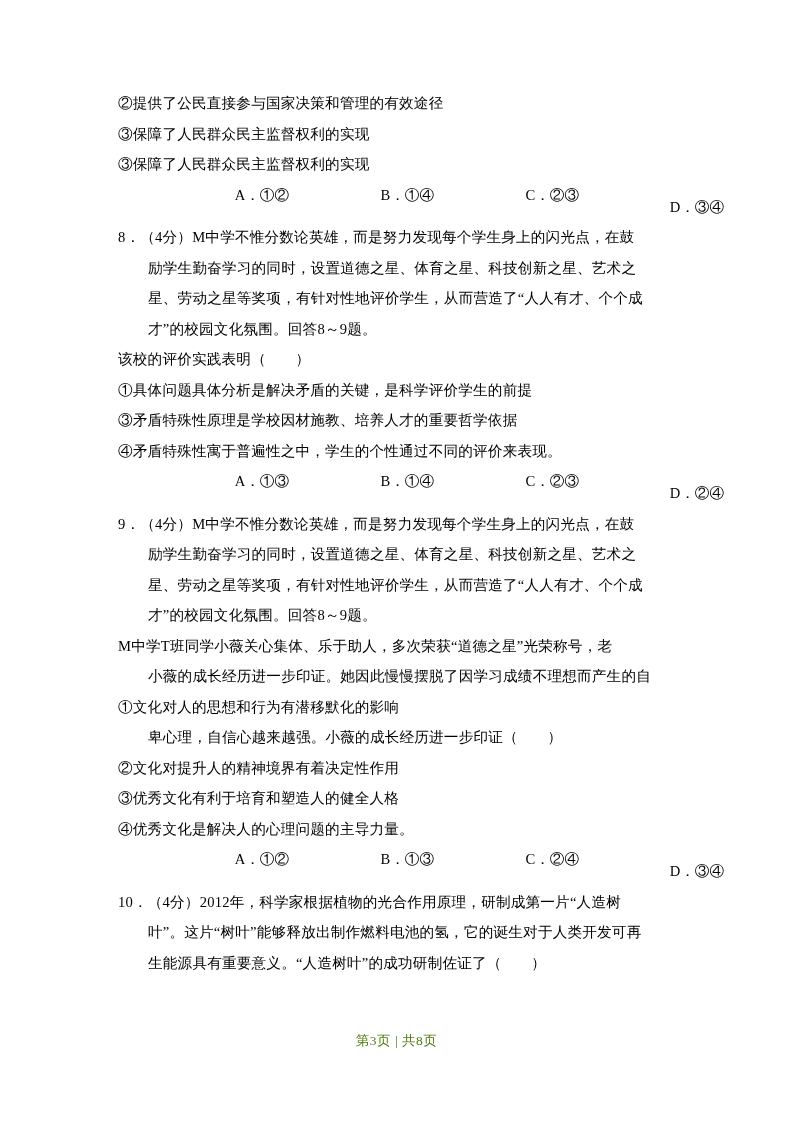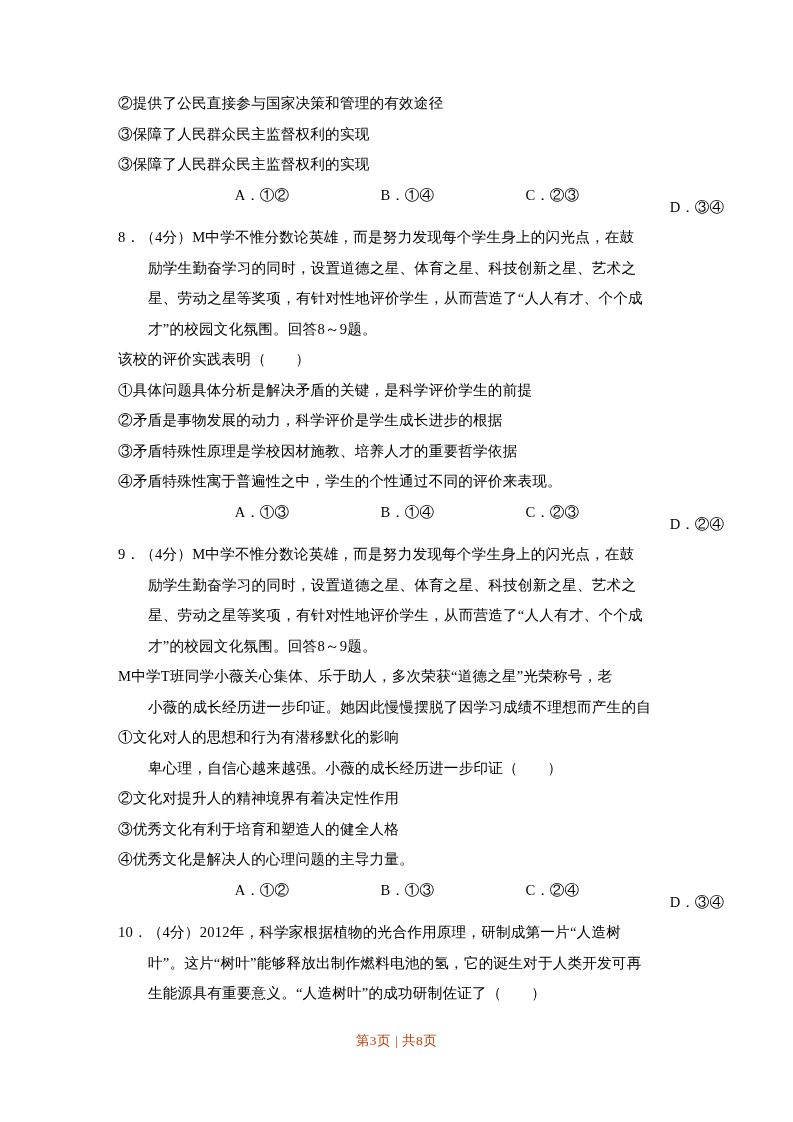--- a/index.html
+++ b/index.html
@@ -49,21 +49,21 @@
   .opts .o:last-child { flex: 0 0 auto; margin-top: 12px; }
   .q-block { margin: 0; }
   .footer {
     position: absolute;
     left: 0;
     top: 1032px;
     width: 793px;
     text-align: center;
     font-size: 13.5px;
     font-family: "Liberation Serif", "DejaVu Serif", serif;
-    color: #c2410c;
+    color: #4d7c0f;
     letter-spacing: 0.5px;
   }
 </style>
 </head>
 <body>
 
 <div class="page">
 
   <div class="q-block">
     <div class="line indent1">②提供了公民直接参与国家决策和管理的有效途径</div>
@@ -77,21 +77,20 @@
     </div>
   </div>
 
   <div class="q-block">
     <div class="line">8．（4分）M中学不惟分数论英雄，而是努力发现每个学生身上的闪光点，在鼓</div>
     <div class="line cont">励学生勤奋学习的同时，设置道德之星、体育之星、科技创新之星、艺术之</div>
     <div class="line cont">星、劳动之星等奖项，有针对性地评价学生，从而营造了“人人有才、个个成</div>
     <div class="line cont">才”的校园文化氛围。回答8～9题。</div>
     <div class="line">该校的评价实践表明（　　）</div>
     <div class="line">①具体问题具体分析是解决矛盾的关键，是科学评价学生的前提</div>
-    <div class="line">②矛盾是事物发展的动力，科学评价是学生成长进步的根据</div>
     <div class="line">③矛盾特殊性原理是学校因材施教、培养人才的重要哲学依据</div>
     <div class="line">④矛盾特殊性寓于普遍性之中，学生的个性通过不同的评价来表现。</div>
     <div class="opts">
       <span class="o">A．①③</span>
       <span class="o">B．①④</span>
       <span class="o">C．②③</span>
       <span class="o">D．②④</span>
     </div>
   </div>
 

